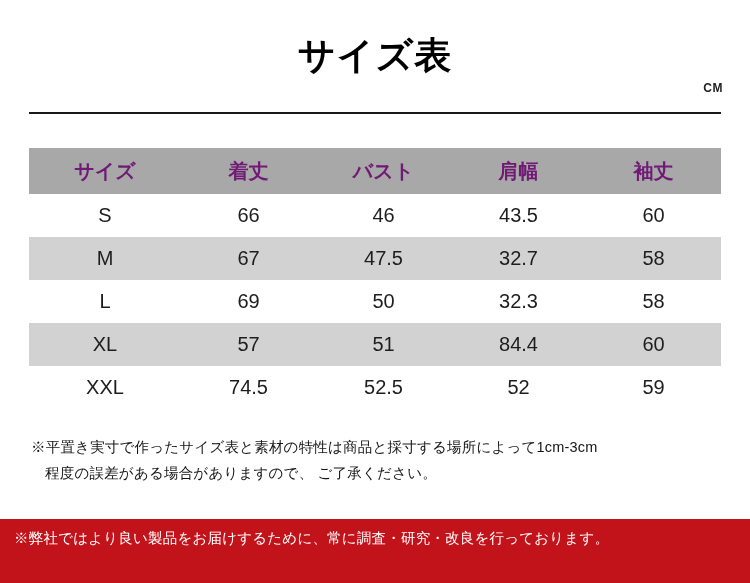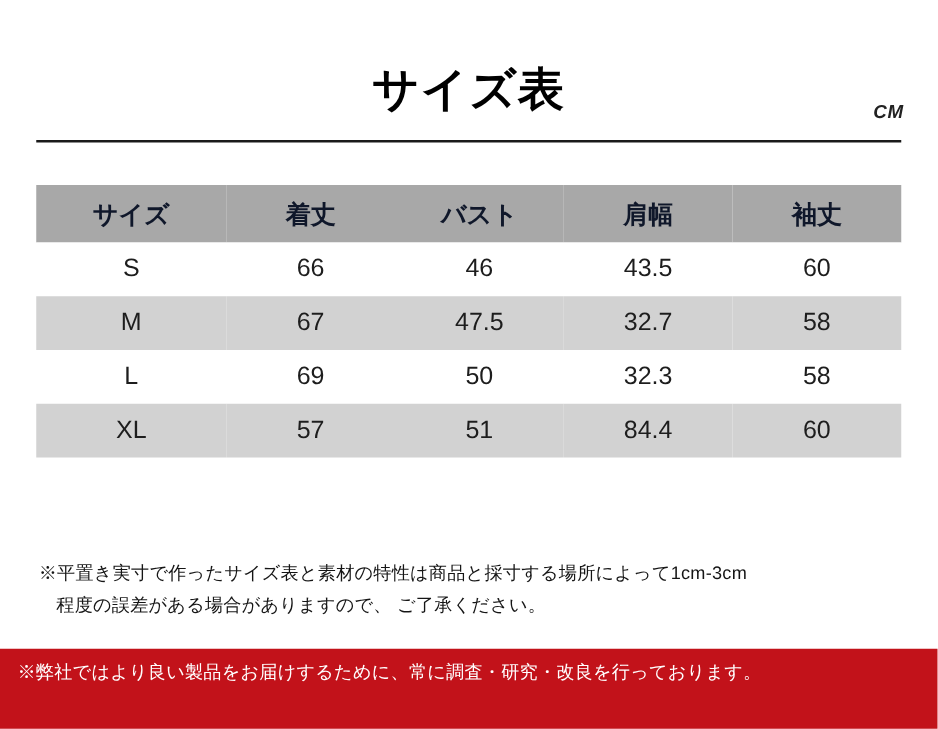--- a/index.html
+++ b/index.html
@@ -25,37 +25,36 @@
   .title-area {
     position: absolute;
     left: 0;
     top: 0;
     width: 750px;
     height: 118px;
   }
   .title {
     position: absolute;
     left: 0;
-    top: 47px;
+    top: 31px;
     width: 750px;
     text-align: center;
     font-size: 37px;
     font-weight: bold;
     letter-spacing: 1px;
     color: #000000;
   }
   .unit {
     position: absolute;
     right: 27px;
     top: 81px;
-    font-size: 15px;
+    font-size: 12px;
     font-weight: bold;
     color: #222222;
     letter-spacing: 0.5px;
-    font-style: italic;
   }
   .title-rule {
     position: absolute;
     left: 29px;
     top: 112px;
     width: 692px;
     height: 2px;
     background: #1a1a1a;
   }
 
@@ -76,40 +75,40 @@
     font-size: 20px;
     color: #1d1d1d;
     height: 43px;
     padding: 0;
     border: 0;
   }
   table.size-table tr.header-row td {
     font-size: 20px;
     font-weight: bold;
     background: #a8a8a8;
-    color: #0f172a;
+    color: #701a75;
     height: 46px;
   }
   table.size-table tr.row-light td {
     background: #ffffff;
   }
   table.size-table tr.row-dark td {
     background: #d2d2d2;
   }
   .col-0 { width: 152px; }
   .col-1 { width: 135px; }
   .col-2 { width: 135px; }
   .col-3 { width: 135px; }
   .col-4 { width: 135px; }
 
   
   .notes {
     position: absolute;
     left: 31px;
-    top: 446px;
+    top: 434px;
     width: 700px;
   }
   .note-line {
     font-size: 14.5px;
     line-height: 26px;
     color: #151515;
     letter-spacing: 0.2px;
   }
   .note-line.indent {
     padding-left: 14px;
@@ -177,20 +176,27 @@
           <td class="col-3">32.3</td>
           <td class="col-4">58</td>
         </tr>
         <tr class="row-dark">
           <td class="col-0">XL</td>
           <td class="col-1">57</td>
           <td class="col-2">51</td>
           <td class="col-3">84.4</td>
           <td class="col-4">60</td>
         </tr>
+        <tr class="row-light">
+          <td class="col-0">XXL</td>
+          <td class="col-1">74.5</td>
+          <td class="col-2">52.5</td>
+          <td class="col-3">52</td>
+          <td class="col-4">59</td>
+        </tr>
       </tbody>
     </table>
   </div>
 
   <div class="notes">
     <div class="note-line">※平置き実寸で作ったサイズ表と素材の特性は商品と採寸する場所によって1cm-3cm</div>
     <div class="note-line indent">程度の誤差がある場合がありますので、 ご了承ください。</div>
   </div>
 
   <div class="banner">

